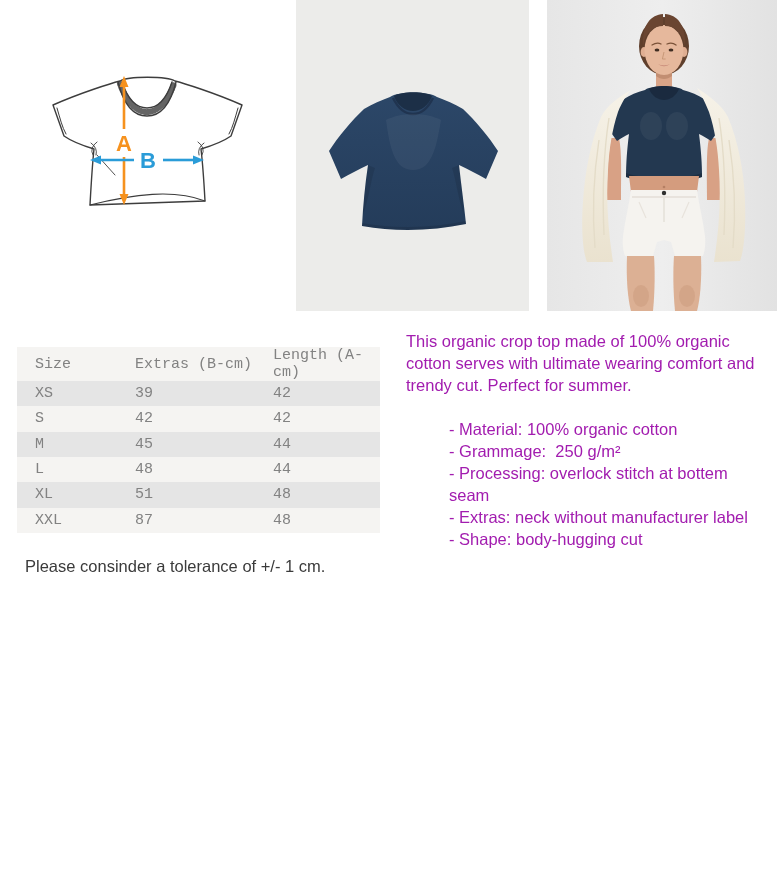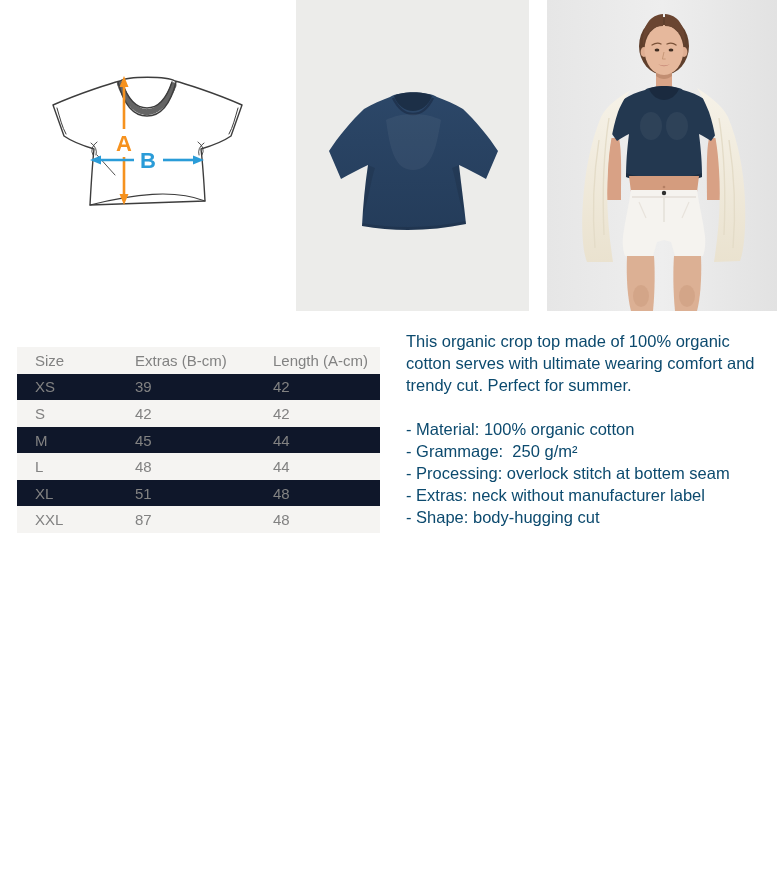--- a/index.html
+++ b/index.html
@@ -8,31 +8,31 @@
     font-family:"Liberation Sans",sans-serif;
   }
   
   .diagram-wrap{position:absolute;left:42px;top:72px;width:212px;height:146px;}
   .product-panel{position:absolute;left:296px;top:0;width:233px;height:311px;background:#ececea;}
   .model-panel{position:absolute;left:547px;top:0;width:230px;height:311px;}
   .panel-svg{display:block;width:100%;height:100%;}
   
   .size-table{position:absolute;left:17px;top:347px;width:363px;height:186px;
     display:flex;flex-direction:column;font-size:15px;color:#828282;}
-  .t-row{flex:1;display:flex;align-items:center;background:#f5f4f2;}
-  .t-row.dark{background:#0f172a;}
+  .t-row{flex:1;display:flex;align-items:center;background:#f5f4f2;font-family:Liberation Mono, monospace;}
+  .t-row.dark{background:#e5e5e5;}
   .t-cell-size{width:100px;padding-left:18px;}
   .t-cell-width{width:138px;}
   .t-cell-length{flex:1;}
   
   .tolerance-note{position:absolute;left:25px;top:557px;font-size:16.5px;color:#3b3b3b;}
   .description{position:absolute;left:406px;top:330px;width:352px;
-    font-size:16.5px;line-height:22px;color:#0c4a6e;}
+    font-size:16.5px;line-height:22px;color:#a21caf;}
   .description p{margin:0 0 22px 0;}
-  .bullet{white-space:pre-wrap;line-height:22px;}
+  .bullet{white-space:pre-wrap;line-height:22px;margin-left:43px;}
 </style>
 </head>
 <body>
 
 <div class="stage">
 
   <div class="diagram-wrap">
     <svg class="panel-svg" viewBox="0 0 212 146">
       <g fill="none" stroke="#3d3d3d" stroke-width="1.4" stroke-linejoin="round" stroke-linecap="round">
 
@@ -250,20 +250,21 @@
       <div class="t-cell-width">51</div>
       <div class="t-cell-length">48</div>
     </div>
     <div class="t-row">
       <div class="t-cell-size">XXL</div>
       <div class="t-cell-width">87</div>
       <div class="t-cell-length">48</div>
     </div>
   </div>
 
+  <div class="tolerance-note">Please consinder a tolerance of +/- 1 cm.</div>
 
   <div class="description">
     <p>This organic crop top made of 100% organic cotton serves with ultimate wearing comfort and trendy cut. Perfect for summer.</p>
     <div class="bullet">- Material: 100% organic cotton</div>
     <div class="bullet">- Grammage:  250 g/m²</div>
     <div class="bullet">- Processing: overlock stitch at bottem seam</div>
     <div class="bullet">- Extras: neck without manufacturer label</div>
     <div class="bullet">- Shape: body-hugging cut</div>
   </div>
 

